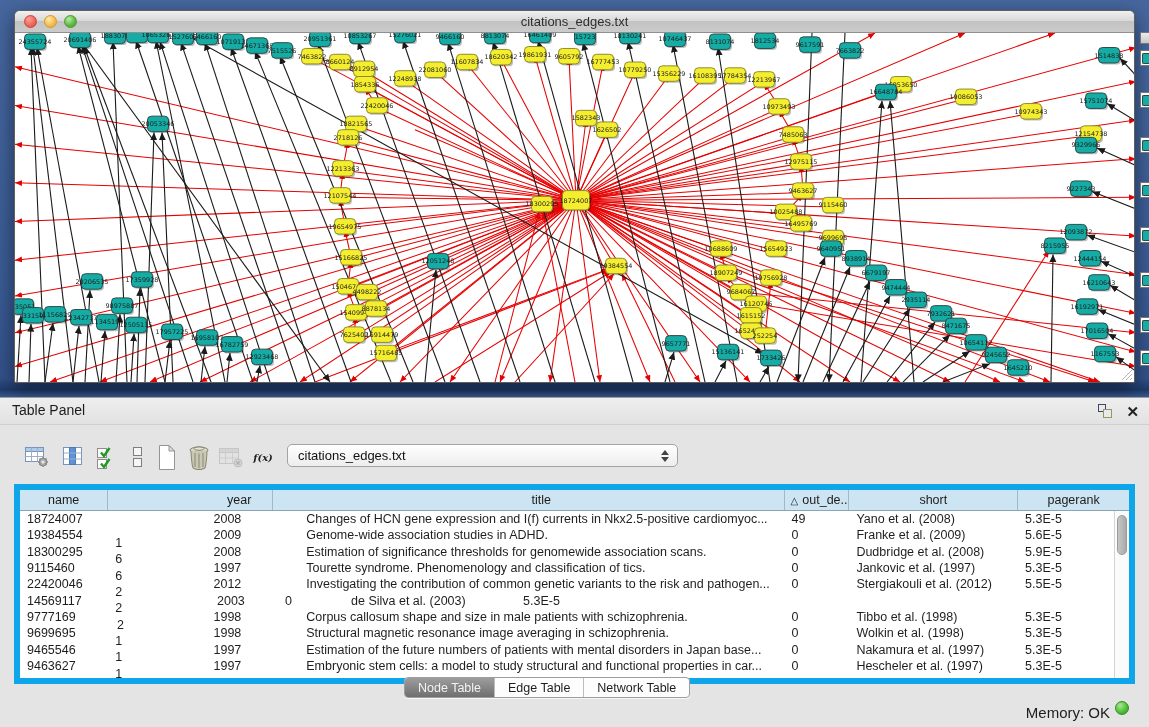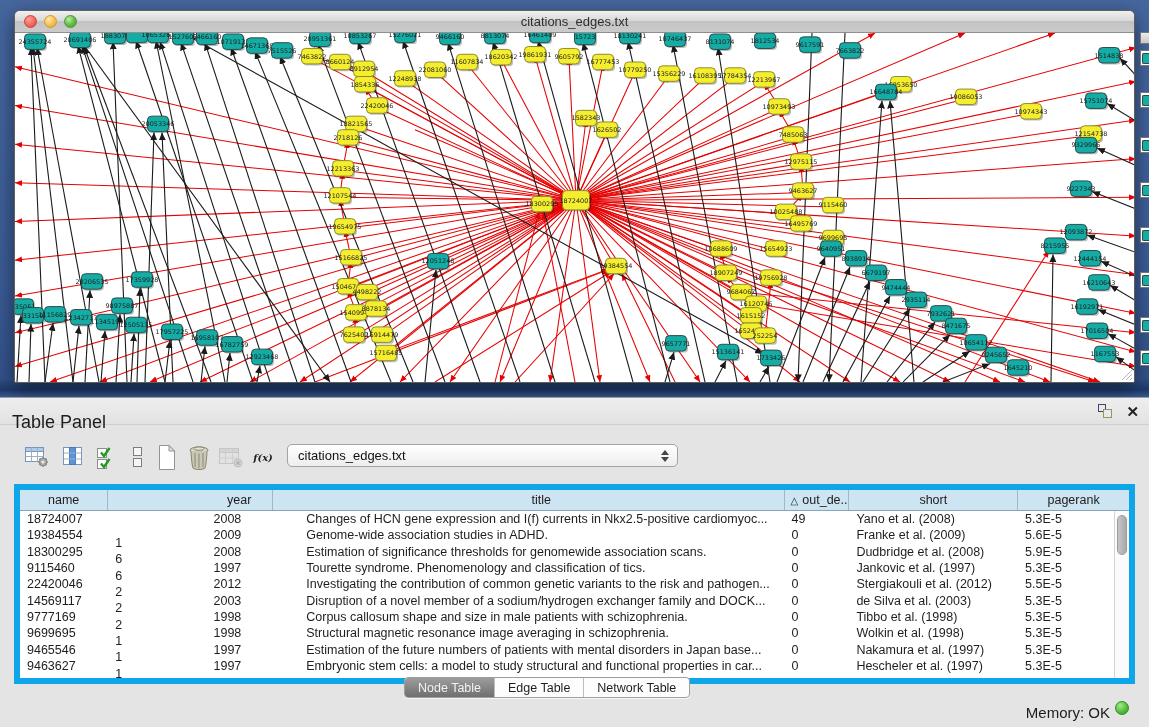--- a/index.html
+++ b/index.html
@@ -22,21 +22,21 @@
   .wtitle{display:block;text-align:center;font-size:13px;line-height:21px;color:#2e2e2e;}
   .canvas{position:relative;width:100%;height:349px;background:#fff;overflow:hidden;border-radius:0 0 2px 2px;}
   .grip{position:absolute;right:1px;bottom:1px;width:14px;height:14px;opacity:.65;}
   
   .frag{position:absolute;left:1140px;width:9px;background:#fff;border:1px solid #777;border-right:none;}
   .frag .nub{position:absolute;left:1px;top:2px;width:7px;height:11px;background:#14aca4;border:1px solid #2b4b49;border-right:none;border-radius:2px 0 0 2px;}
   .frag.bar{background:linear-gradient(#ececec,#c9c9c9);height:12px;}
   
   .table-panel{position:absolute;left:0;top:397px;width:1149px;height:330px;background:#e4e4e4;border-top:1px solid #9d9d9d;}
   .panel-head{position:relative;height:27px;background:linear-gradient(#eeeeee,#e2e2e2);border-bottom:1px solid #cfcfcf;}
-  .panel-title{position:absolute;left:12px;top:14px;font-size:18px;color:#1c1c1c;}
+  .panel-title{position:absolute;left:12px;top:4px;font-size:14px;color:#1c1c1c;}
   .phead-icons{position:absolute;right:10px;top:5px;display:flex;gap:12px;align-items:center;}
   .float-ic{position:relative;width:17px;height:17px;}
   .float-ic .sq1{position:absolute;left:1px;top:1px;width:8px;height:8px;border:1px solid #3c4a66;}
   .float-ic .sq2{position:absolute;left:6px;top:6px;width:9px;height:9px;border:1px solid #9a9460;background:#e9e9e9;}
   .close-ic{font-size:15px;font-weight:bold;color:#222;line-height:15px;}
   .toolbar{position:absolute;left:0;top:32px;width:100%;height:48px;}
   .tbtn{position:absolute;top:12px;width:30px;height:30px;display:flex;align-items:center;justify-content:center;cursor:default;}
   .fx{font-family:"DejaVu Serif",serif;font-style:italic;font-weight:bold;font-size:10px;color:#1f1f1f;}
   .combo{position:absolute;left:287px;top:14px;width:391px;height:23px;border:1px solid #a3a3a3;border-radius:5px;
     background:linear-gradient(#ffffff,#ededed);box-shadow:inset 0 1px 0 #fff;display:flex;align-items:center;}
@@ -833,21 +833,20 @@
             <span class="tc c2">2012</span>
             <span class="tc c3">Investigating the contribution of common genetic variants to the risk and pathogen...</span>
             <span class="tc c4">0</span>
             <span class="tc c5">Stergiakouli et al. (2012)</span>
             <span class="tc c6">5.5E-5</span>
           </div>
           <div class="trow">
             <span class="tc c0">14569117</span>
             <span class="tc c1">2</span>
             <span class="tc c2">2003</span>
-            <span class="tc c3">Disruption of a novel member of a sodium/hydrogen exchanger family and DOCK...</span>
             <span class="tc c4">0</span>
             <span class="tc c5">de Silva et al. (2003)</span>
             <span class="tc c6">5.3E-5</span>
           </div>
           <div class="trow">
             <span class="tc c0">9777169</span>
             <span class="tc c1">1</span>
             <span class="tc c2">1998</span>
             <span class="tc c3">Corpus callosum shape and size in male patients with schizophrenia.</span>
             <span class="tc c4">0</span>

